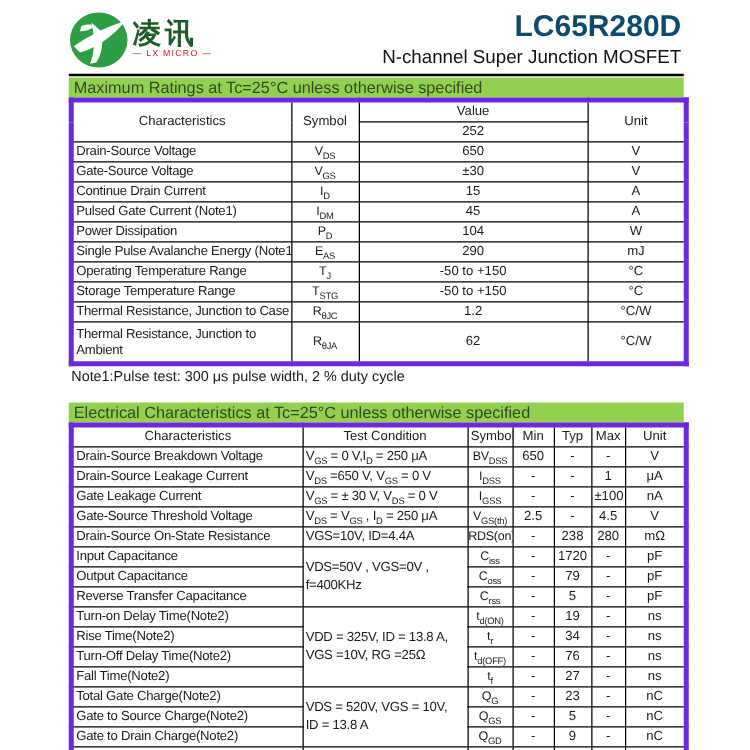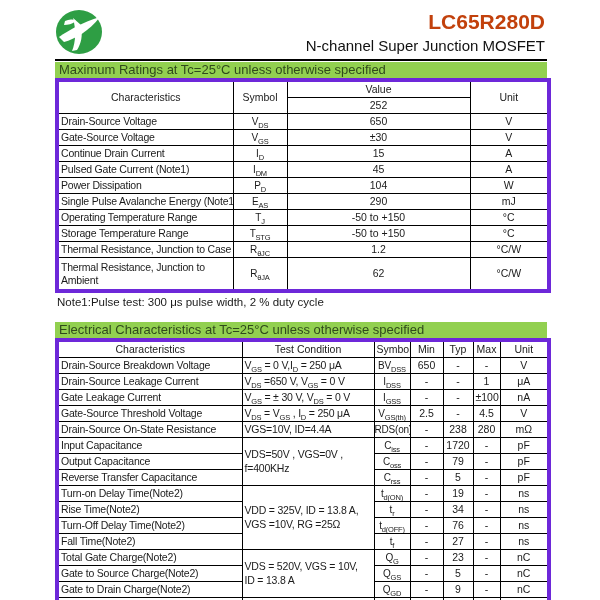--- a/index.html
+++ b/index.html
@@ -10,21 +10,21 @@
   }
   
   .hdr{display:flex;justify-content:space-between;align-items:flex-start;
        padding:9px 55px 0 55px;height:50px;}
   .logo{display:flex;align-items:flex-start;}
   .logo svg{display:block;}
   .logo-txt{margin-left:3px;}
   .logo-cn{font-size:23px;font-weight:bold;color:#1d5c26;letter-spacing:3px;line-height:26px;margin-top:4px;}
   .logo-sub{font-size:7px;color:#cc2222;text-align:center;margin-top:1px;letter-spacing:1px;white-space:nowrap;}
   .titles{text-align:right;}
-  .part-no{font-size:21px;font-weight:bold;color:#c2410c;line-height:26px;}
+  .part-no{font-size:24px;font-weight:bold;color:#0c4a6e;line-height:26px;}
   .part-desc{font-size:15px;color:#111;margin-top:2px;}
   .rule{margin:0 53px 0 55px;border-top:2px solid #000;}
   
   .sec-bar{margin:1px 53px 0 55px;background:#92d050;color:#2f4a1b;
            font-size:13px;height:16px;line-height:16px;padding-left:4px;
            white-space:nowrap;overflow:hidden;}
   
   table.ds{border-collapse:collapse;table-layout:fixed;margin-left:55px;
            width:492px;border:4px solid #6d28d9;}
   table.ds td, table.ds th{
@@ -48,20 +48,24 @@
 <div class="page">
 
   <div class="hdr">
     <div class="logo">
       <svg width="48" height="47" viewBox="0 0 48 47">
         <ellipse cx="24" cy="23" rx="23" ry="22" fill="#2E9E44"></ellipse>
         <path d="M4 28 C14 21 28 13 45 8 C34 22 20 30 9 33 Z" fill="#ffffff"></path>
         <path d="M17 42 C21 33 21 20 18 9 L26 16 C28 27 26 35 22 41 Z" fill="#ffffff"></path>
         <path d="M10 12 C14 10 18 10 21 12 C17 15 13 16 9 16 Z" fill="#ffffff"></path>
       </svg>
+      <div class="logo-txt">
+        <div class="logo-cn">凌讯</div>
+        <div class="logo-sub">— LX MICRO —</div>
+      </div>
     </div>
     <div class="titles">
       <div class="part-no">LC65R280D</div>
       <div class="part-desc">N-channel Super Junction MOSFET</div>
     </div>
   </div>
 
   <div class="rule"></div>
 
   <div class="sec-bar">Maximum Ratings at Tc=25°C unless otherwise specified</div>

